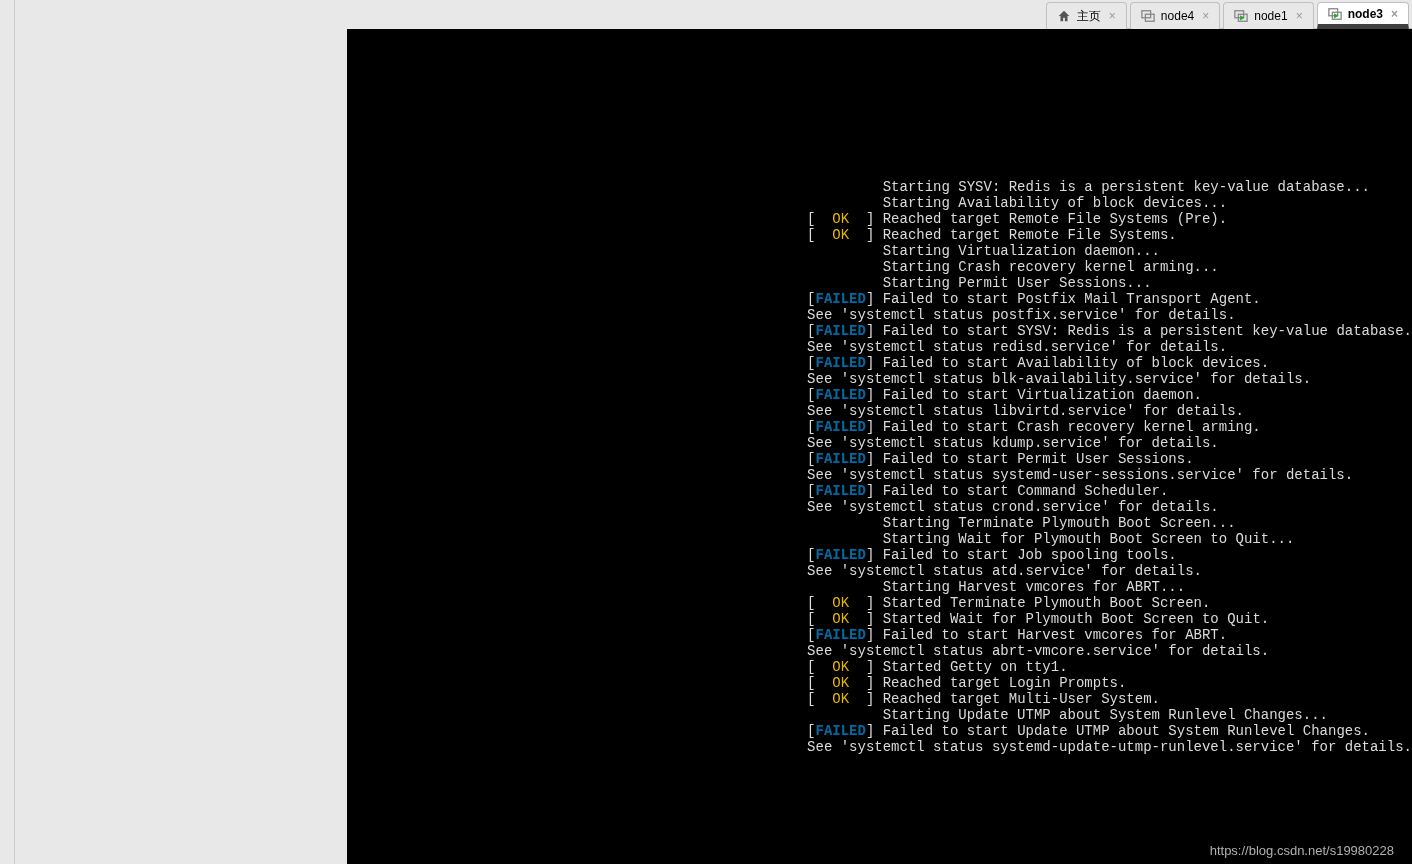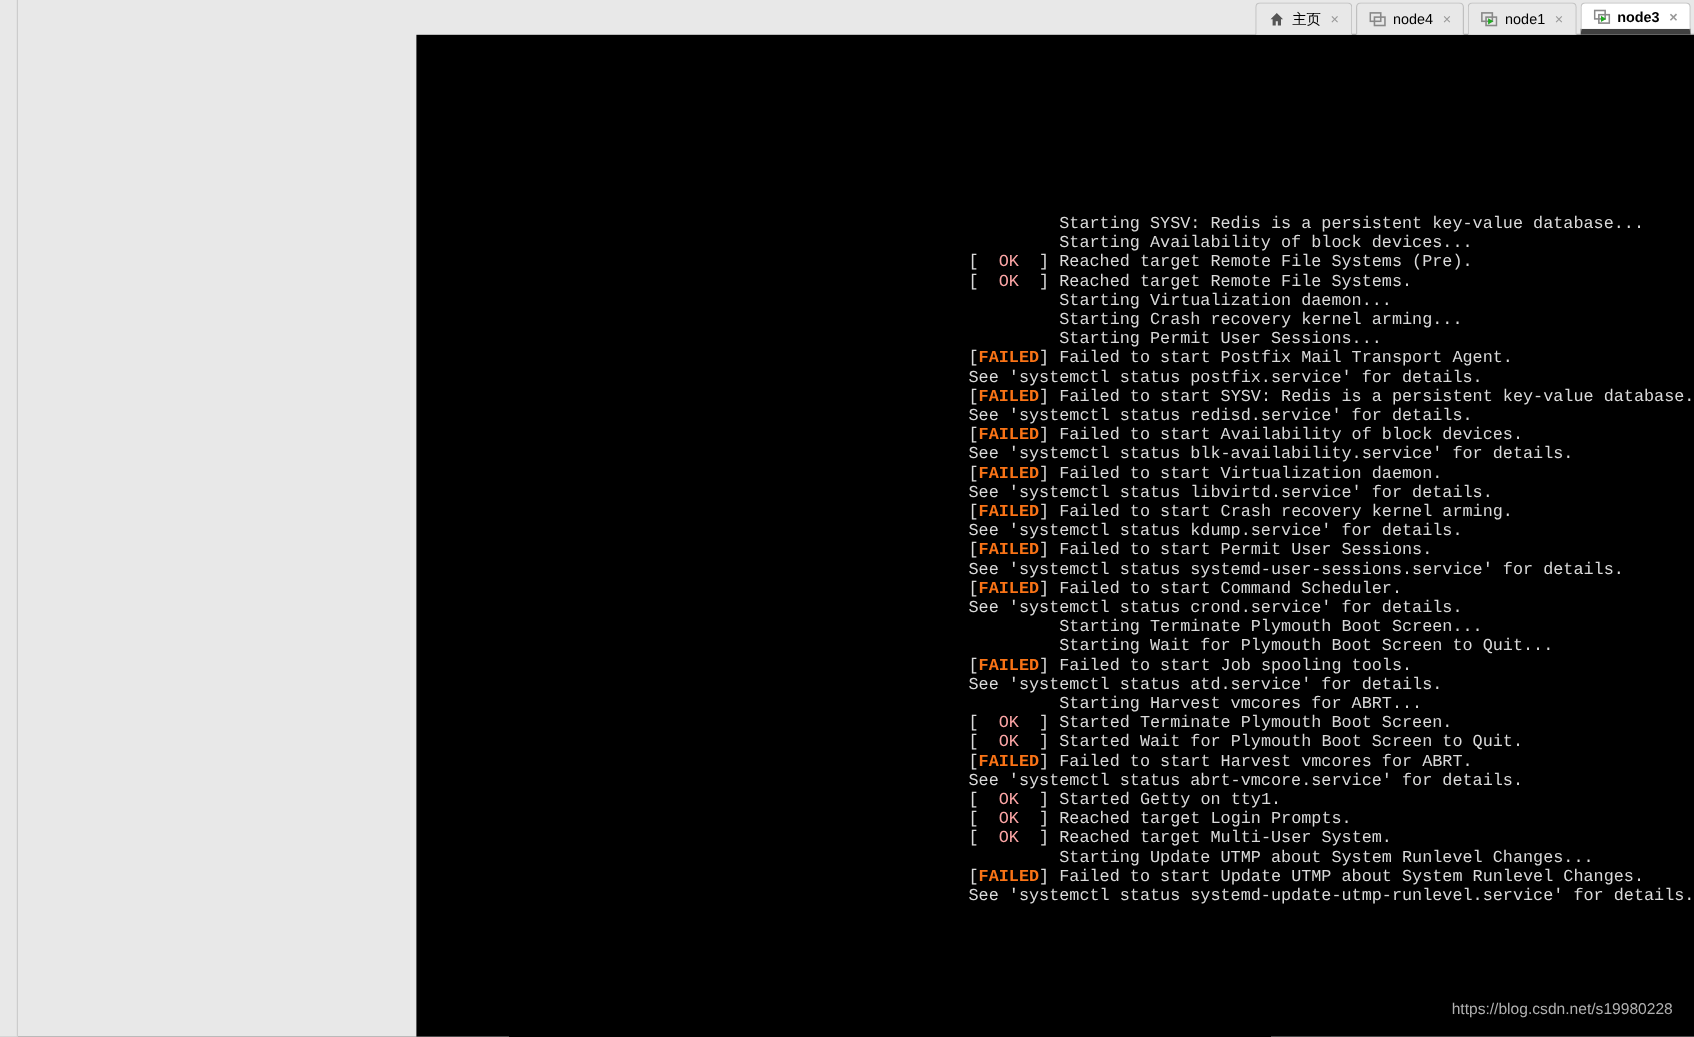--- a/index.html
+++ b/index.html
@@ -69,26 +69,26 @@
       background: #000000;
       font-family: "Consolas", "Courier New", monospace;
       font-size: 14px;
       line-height: 16px;
       color: #dadada;
       white-space: pre;
       padding-top: 150px;
       overflow: hidden;
     }
     .tline { display: block; padding-left: 460px; position: relative; }
-    .ok { color: #fca5a5; font-weight: normal; }
-    .failed { color: #f97316; font-weight: bold; }
+    .ok { color: #eab308; font-weight: normal; }
+    .failed { color: #0369a1; font-weight: bold; }
     .watermark {
       position: absolute;
       right: 18px;
-      bottom: 16px;
+      bottom: 6px;
       color: #b0b0b0;
       font-size: 13px;
       font-family: Arial, sans-serif;
     }
     svg { display: block; }
   </style>
 </head>
 <body>
 
 <div class="container">

